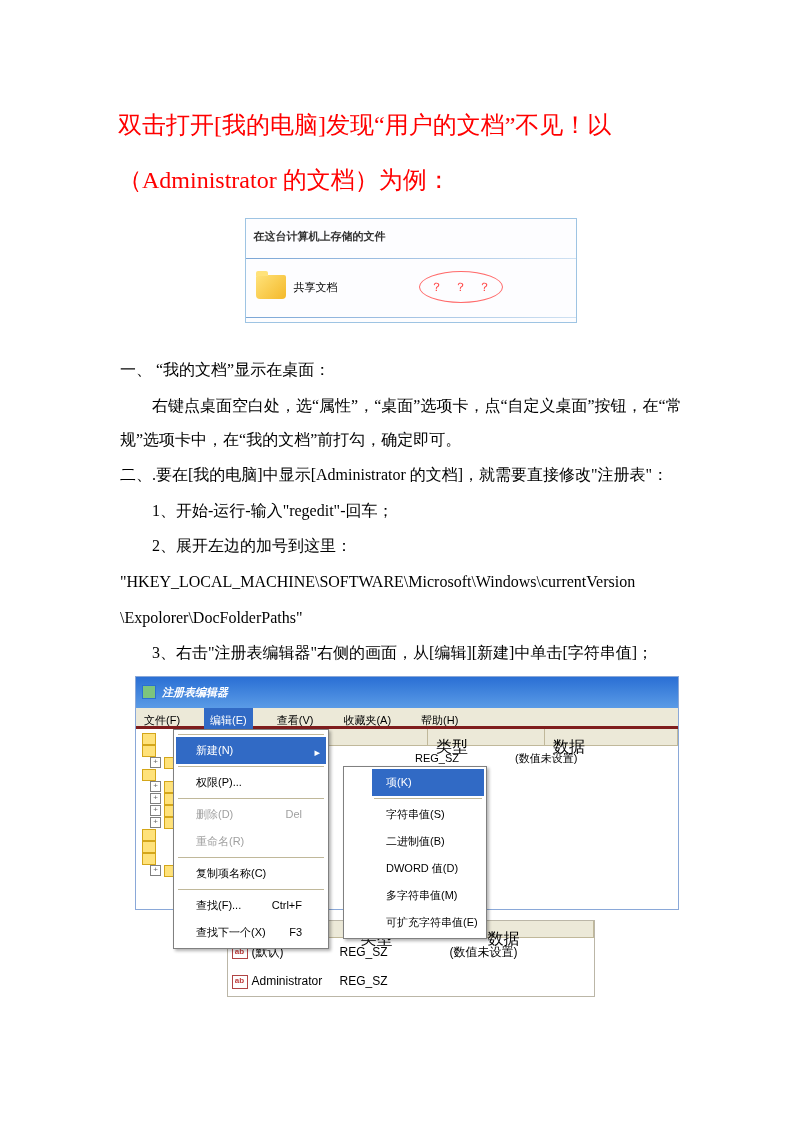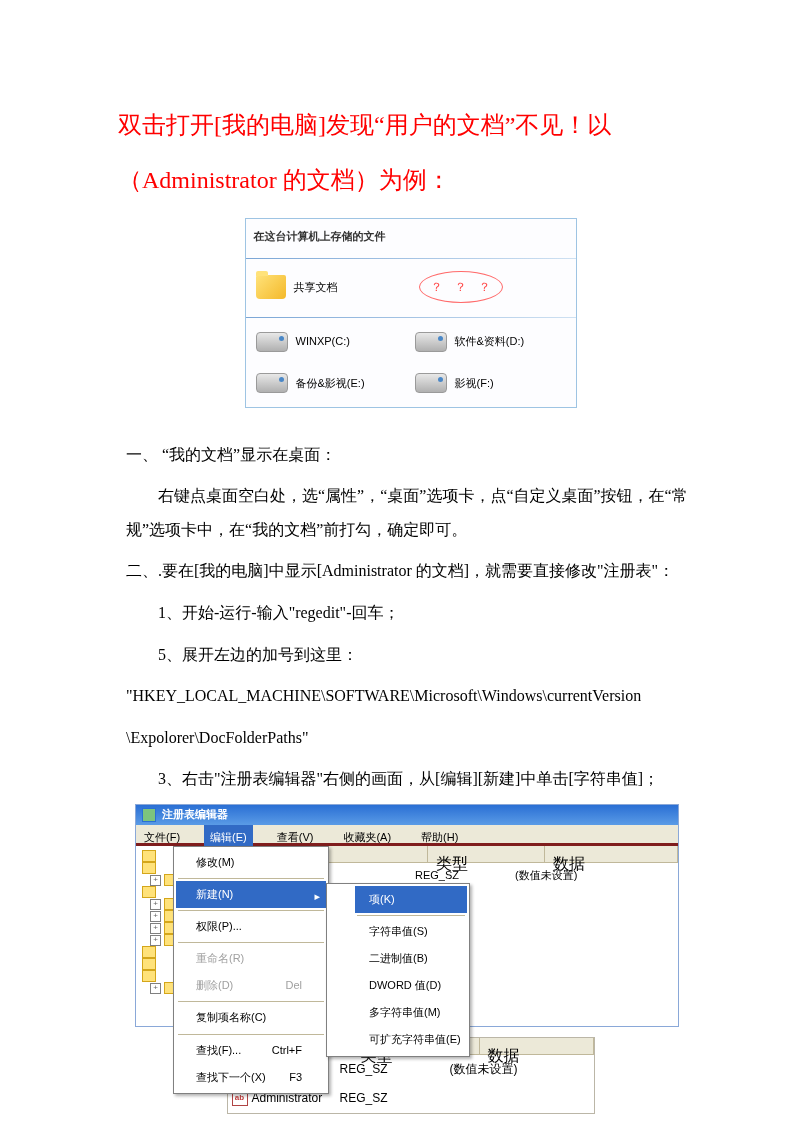--- a/index.html
+++ b/index.html
@@ -88,27 +88,28 @@
   
   .regedit {
     width: 542px;
     border: 1px solid #8aa8d8;
     font-family: "SimSun","Tahoma",sans-serif;
     font-size: 11px;
     background:#fff;
     margin: 6px 0 0 17px;
   }
   .regedit-title {
-    height: 20px;
+    height: 31px;
     background: linear-gradient(#2a6fd4,#5a9be6);
     color: #fff;
     display:flex;align-items:center;
     padding: 0 6px;
     font-weight: bold;
     gap:6px;
+    font-style:italic;
   }
   .regedit-title .app-icon{
     width:12px;height:12px;background:#7dc47d;border:1px solid #2a6fd4;
   }
   .regedit-menubar{
     height:18px;background:#ece9d8;display:flex;align-items:flex-start;
     gap:18px;padding:0 2px;border-bottom:3px solid #7f1d1d;
   }
   .menu-item{padding:1px 6px;}
   .menu-item.open{background:#316ac5;color:#fff;}
@@ -154,21 +155,21 @@
     font-family: "SimSun","Tahoma",sans-serif;
     font-size: 12px;
   }
   .values-tbl .col-head{background:#ece9d8;}
   .values-tbl .col-head div{border-right:1px solid #c0b89a;}
   .values-tbl .vrow{display:flex;padding:2px 4px;align-items:center;}
   .values-tbl .c1{width:108px;display:flex;align-items:center;}
   .values-tbl .c2{width:110px;}
   .values-tbl .c3{flex:1;}
 
-  p.para{margin:8px;}
+  p.para{margin:2px;}
   .indent{text-indent:2em;}
 </style>
 </head>
 <body>
 
 <div class="page">
   <div class="title">双击打开[我的电脑]发现“用户的文档”不见！以（Administrator 的文档）为例：</div>
 
   <div class="explorer-box">
     <div class="exp-section-label">在这台计算机上存储的文件</div>
@@ -180,45 +181,27 @@
       </div>
       <div>
         <div class="missing-oval">
           <span>？</span>
           <span>？</span>
           <span>？</span>
         </div>
       </div>
     </div>
     <div class="exp-divider"></div>
-    <div class="exp-grid">
-      <div class="exp-item">
-        <span class="drive-icon"></span>
-        <span>WINXP(C:)</span>
-      </div>
-      <div class="exp-item">
-        <span class="drive-icon"></span>
-        <span>软件&amp;资料(D:)</span>
-      </div>
-      <div class="exp-item">
-        <span class="drive-icon"></span>
-        <span>备份&amp;影视(E:)</span>
-      </div>
-      <div class="exp-item">
-        <span class="drive-icon"></span>
-        <span>影视(F:)</span>
-      </div>
-    </div>
   </div>
 
   <p class="para">一、 “我的文档”显示在桌面：</p>
   <p class="para indent">右键点桌面空白处，选“属性”，“桌面”选项卡，点“自定义桌面”按钮，在“常规”选项卡中，在“我的文档”前打勾，确定即可。</p>
   <p class="para">二、.要在[我的电脑]中显示[Administrator 的文档]，就需要直接修改"注册表"：</p>
   <p class="para indent">1、开始-运行-输入"regedit"-回车；</p>
-  <p class="para indent">5、展开左边的加号到这里：</p>
+  <p class="para indent">2、展开左边的加号到这里：</p>
   <p class="para">"HKEY_LOCAL_MACHINE\SOFTWARE\Microsoft\Windows\currentVersion</p>
   <p class="para">\Expolorer\DocFolderPaths"</p>
   <p class="para indent">3、右击"注册表编辑器"右侧的画面，从[编辑][新建]中单击[字符串值]；</p>
 
   <div class="regedit">
     <div class="regedit-title">
       <span class="app-icon"></span>
       <span>注册表编辑器</span>
     </div>
     <div class="regedit-menubar">
@@ -280,36 +263,35 @@
           <div class="col-data">数据</div>
         </div>
         <div class="right-row">
           <div class="col-name"><span class="ab-icon">ab</span><span>(默认)</span></div>
           <div class="col-type">REG_SZ</div>
           <div class="col-data">(数值未设置)</div>
         </div>
       </div>
 
       <div class="ctx-menu" style="left:37px;top:0;width:150px;">
-        <div class="ctx-item">修改(M)</div>
         <div class="ctx-sep"></div>
         <div class="ctx-item hover"><span>新建(N)</span><span class="arrow-r">▸</span></div>
         <div class="ctx-sep"></div>
         <div class="ctx-item">权限(P)...</div>
         <div class="ctx-sep"></div>
+        <div class="ctx-item disabled"><span>删除(D)</span><span style="float:right">Del</span></div>
         <div class="ctx-item disabled">重命名(R)</div>
-        <div class="ctx-item disabled"><span>删除(D)</span><span style="float:right">Del</span></div>
         <div class="ctx-sep"></div>
         <div class="ctx-item">复制项名称(C)</div>
         <div class="ctx-sep"></div>
         <div class="ctx-item"><span>查找(F)...</span><span style="float:right">Ctrl+F</span></div>
         <div class="ctx-item"><span>查找下一个(X)</span><span style="float:right">F3</span></div>
       </div>
 
-      <div class="ctx-menu submenu" style="left:190px;top:37px;padding-left:28px;">
+      <div class="ctx-menu submenu" style="left:207px;top:37px;padding-left:28px;">
         <div class="ctx-item hover">项(K)</div>
         <div class="ctx-sep"></div>
         <div class="ctx-item">字符串值(S)</div>
         <div class="ctx-item">二进制值(B)</div>
         <div class="ctx-item">DWORD 值(D)</div>
         <div class="ctx-item">多字符串值(M)</div>
         <div class="ctx-item">可扩充字符串值(E)</div>
       </div>
     </div>
   </div>

